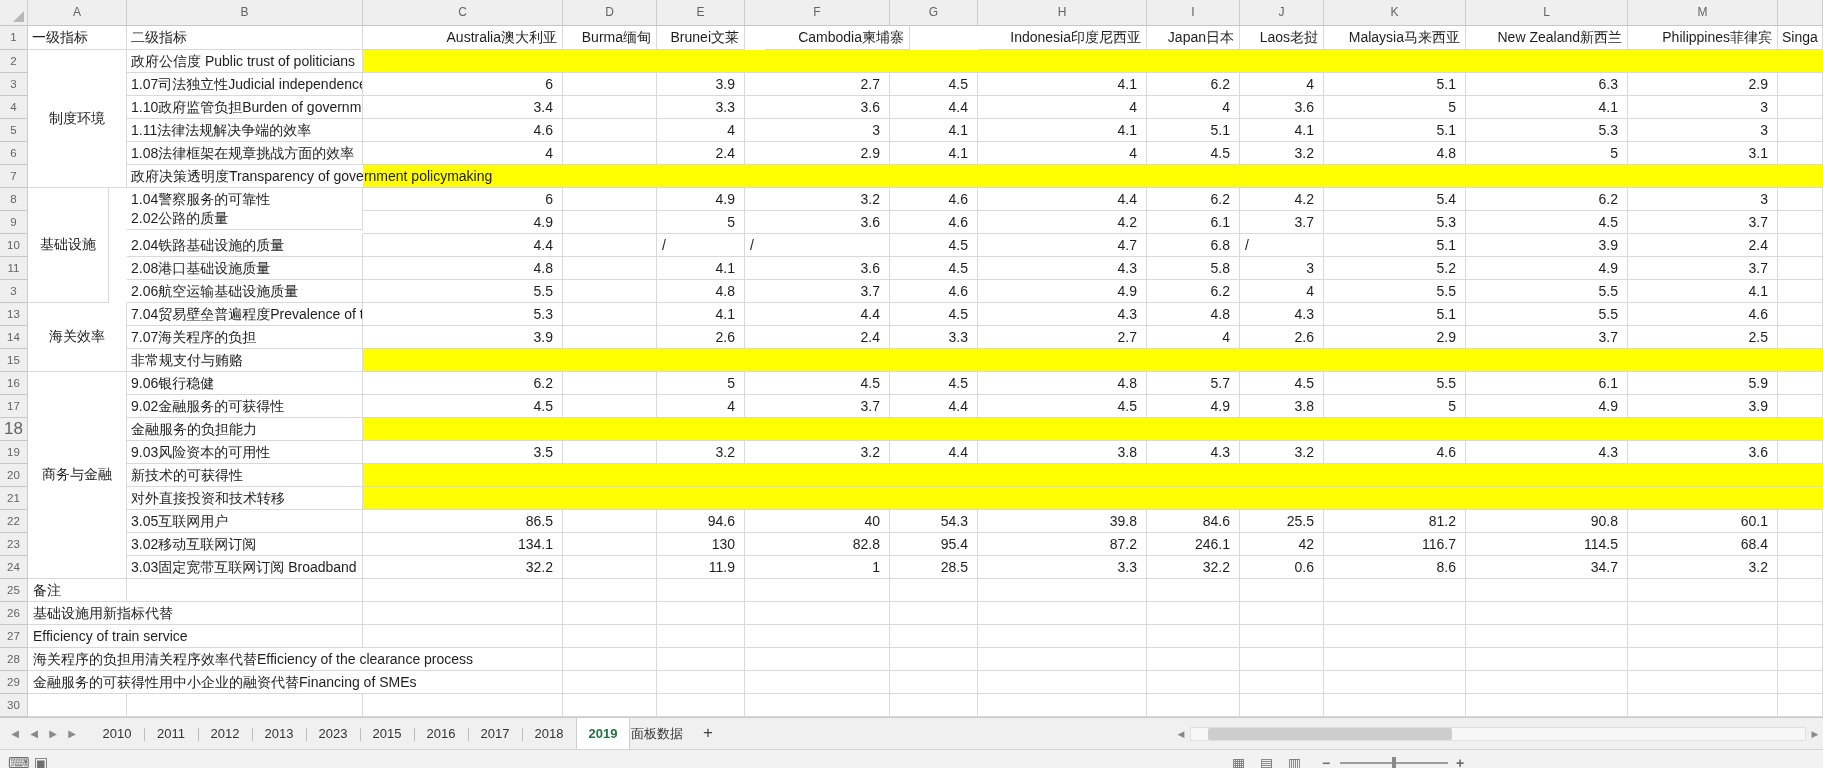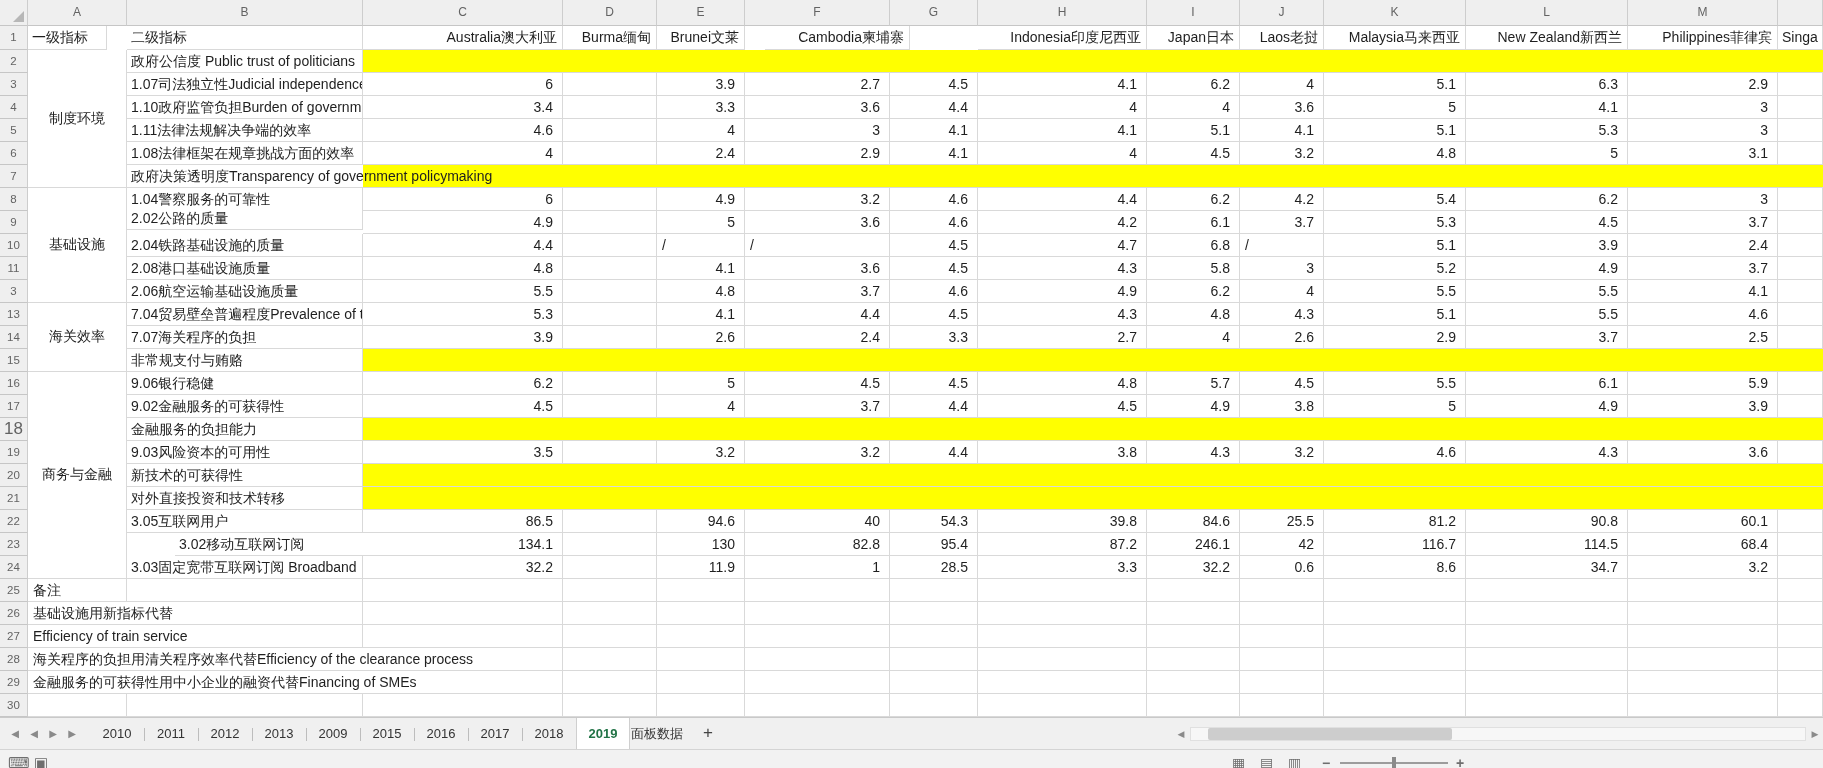--- a/index.html
+++ b/index.html
@@ -78,36 +78,36 @@
       <div class="cell hdr" style="left: 0px; top: 487px; width: 28px; height: 23px; line-height: 22px; font-size: 11.5px;">21</div>
       <div class="cell hdr" style="left: 0px; top: 510px; width: 28px; height: 23px; line-height: 22px; font-size: 11.5px;">22</div>
       <div class="cell hdr" style="left: 0px; top: 533px; width: 28px; height: 23px; line-height: 22px; font-size: 11.5px;">23</div>
       <div class="cell hdr" style="left: 0px; top: 556px; width: 28px; height: 23px; line-height: 22px; font-size: 11.5px;">24</div>
       <div class="cell hdr" style="left: 0px; top: 579px; width: 28px; height: 23px; line-height: 22px; font-size: 11.5px;">25</div>
       <div class="cell hdr" style="left: 0px; top: 602px; width: 28px; height: 23px; line-height: 22px; font-size: 11.5px;">26</div>
       <div class="cell hdr" style="left: 0px; top: 625px; width: 28px; height: 23px; line-height: 22px; font-size: 11.5px;">27</div>
       <div class="cell hdr" style="left: 0px; top: 648px; width: 28px; height: 23px; line-height: 22px; font-size: 11.5px;">28</div>
       <div class="cell hdr" style="left: 0px; top: 671px; width: 28px; height: 23px; line-height: 22px; font-size: 11.5px;">29</div>
       <div class="cell hdr" style="left: 0px; top: 694px; width: 28px; height: 23px; line-height: 22px; font-size: 11.5px;">30</div>
-      <div class="cell" style="left: 28px; top: 26px; width: 79px; height: 24px; line-height: 23px;">一级指标</div>
+      <div class="cell" style="left: 28px; top: 26px; width: 99px; height: 24px; line-height: 23px;">一级指标</div>
       <div class="cell" style="left: 127px; top: 26px; width: 236px; height: 24px; line-height: 23px;">二级指标</div>
       <div class="cell country" style="left: 363px; top: 26px; width: 200px; height: 24px; line-height: 23px;">Australia澳大利亚</div>
       <div class="cell country" style="left: 563px; top: 26px; width: 94px; height: 24px; line-height: 23px;">Burma缅甸</div>
       <div class="cell country" style="left: 657px; top: 26px; width: 88px; height: 24px; line-height: 23px;">Brunei文莱</div>
       <div class="cell country" style="left: 765px; top: 26px; width: 145px; height: 24px; line-height: 23px;">Cambodia柬埔寨</div>
       <div class="cell country" style="left: 890px; top: 26px; width: 88px; height: 24px; line-height: 23px; margin-top: 28px;">China中国</div>
       <div class="cell country" style="left: 978px; top: 26px; width: 169px; height: 24px; line-height: 23px;">Indonesia印度尼西亚</div>
       <div class="cell country" style="left: 1147px; top: 26px; width: 93px; height: 24px; line-height: 23px;">Japan日本</div>
       <div class="cell country" style="left: 1240px; top: 26px; width: 84px; height: 24px; line-height: 23px;">Laos老挝</div>
       <div class="cell country" style="left: 1324px; top: 26px; width: 142px; height: 24px; line-height: 23px;">Malaysia马来西亚</div>
       <div class="cell country" style="left: 1466px; top: 26px; width: 162px; height: 24px; line-height: 23px;">New Zealand新西兰</div>
       <div class="cell country" style="left: 1628px; top: 26px; width: 150px; height: 24px; line-height: 23px;">Philippines菲律宾</div>
       <div class="cell country" style="left: 1778px; top: 26px; width: 45px; height: 24px; line-height: 23px; text-align: left;">Singa</div>
       <div class="groupcell" style="left: 28px; top: 50px; width: 99px; height: 138px;">制度环境</div>
-      <div class="groupcell" style="left: 28px; top: 188px; width: 99px; height: 115px;">基础设施</div>
+      <div class="groupcell" style="left: 28px; top: 188px; width: 81px; height: 115px;">基础设施</div>
       <div class="groupcell" style="left: 28px; top: 303px; width: 99px; height: 69px;">海关效率</div>
       <div class="groupcell" style="left: 28px; top: 372px; width: 99px; height: 207px;">商务与金融</div>
       <div class="cell" style="left: 127px; top: 50px; width: 236px; height: 23px;">政府公信度 Public trust of politicians</div>
       <div class="yellowstrip" style="left: 363px; top: 50px; width: 1460px; height: 23px; background: rgb(255, 255, 0);"></div>
       <div class="cell" style="left: 127px; top: 73px; width: 236px; height: 23px;">1.07司法独立性Judicial independence</div>
       <div class="cell num" style="left: 363px; top: 73px; width: 200px; height: 23px;">6</div>
       <div class="cell " style="left: 563px; top: 73px; width: 94px; height: 23px;"></div>
       <div class="cell num" style="left: 657px; top: 73px; width: 88px; height: 23px;">3.9</div>
       <div class="cell num" style="left: 745px; top: 73px; width: 145px; height: 23px;">2.7</div>
       <div class="cell num" style="left: 890px; top: 73px; width: 88px; height: 23px;">4.5</div>
@@ -304,21 +304,21 @@
       <div class="cell num" style="left: 657px; top: 510px; width: 88px; height: 23px;">94.6</div>
       <div class="cell num" style="left: 745px; top: 510px; width: 145px; height: 23px;">40</div>
       <div class="cell num" style="left: 890px; top: 510px; width: 88px; height: 23px;">54.3</div>
       <div class="cell num" style="left: 978px; top: 510px; width: 169px; height: 23px;">39.8</div>
       <div class="cell num" style="left: 1147px; top: 510px; width: 93px; height: 23px;">84.6</div>
       <div class="cell num" style="left: 1240px; top: 510px; width: 84px; height: 23px;">25.5</div>
       <div class="cell num" style="left: 1324px; top: 510px; width: 142px; height: 23px;">81.2</div>
       <div class="cell num" style="left: 1466px; top: 510px; width: 162px; height: 23px;">90.8</div>
       <div class="cell num" style="left: 1628px; top: 510px; width: 150px; height: 23px;">60.1</div>
       <div class="cell " style="left: 1778px; top: 510px; width: 45px; height: 23px;"></div>
-      <div class="cell" style="left: 127px; top: 533px; width: 236px; height: 23px; margin-left: 48px;">3.02移动互联网订阅</div>
+      <div class="cell" style="left: 127px; top: 533px; width: 236px; height: 23px;">3.02移动互联网订阅</div>
       <div class="cell num" style="left: 363px; top: 533px; width: 200px; height: 23px;">134.1</div>
       <div class="cell " style="left: 563px; top: 533px; width: 94px; height: 23px;"></div>
       <div class="cell num" style="left: 657px; top: 533px; width: 88px; height: 23px;">130</div>
       <div class="cell num" style="left: 745px; top: 533px; width: 145px; height: 23px;">82.8</div>
       <div class="cell num" style="left: 890px; top: 533px; width: 88px; height: 23px;">95.4</div>
       <div class="cell num" style="left: 978px; top: 533px; width: 169px; height: 23px;">87.2</div>
       <div class="cell num" style="left: 1147px; top: 533px; width: 93px; height: 23px;">246.1</div>
       <div class="cell num" style="left: 1240px; top: 533px; width: 84px; height: 23px;">42</div>
       <div class="cell num" style="left: 1324px; top: 533px; width: 142px; height: 23px;">116.7</div>
       <div class="cell num" style="left: 1466px; top: 533px; width: 162px; height: 23px;">114.5</div>
@@ -433,21 +433,21 @@
       <div class="navbtn" style="left: 44px;">▶</div>
       <div class="navbtn" style="left: 63px;">▶</div>
       <div class="tab" style="left: 90px; width: 54px;">2010</div>
       <div class="tabsep" style="left: 144px;"></div>
       <div class="tab" style="left: 144px; width: 54px;">2011</div>
       <div class="tabsep" style="left: 198px;"></div>
       <div class="tab" style="left: 198px; width: 54px;">2012</div>
       <div class="tabsep" style="left: 252px;"></div>
       <div class="tab" style="left: 252px; width: 54px;">2013</div>
       <div class="tabsep" style="left: 306px;"></div>
-      <div class="tab" style="left: 306px; width: 54px;">2009</div>
+      <div class="tab" style="left: 306px; width: 54px;">2023</div>
       <div class="tabsep" style="left: 360px;"></div>
       <div class="tab" style="left: 360px; width: 54px;">2015</div>
       <div class="tabsep" style="left: 414px;"></div>
       <div class="tab" style="left: 414px; width: 54px;">2016</div>
       <div class="tabsep" style="left: 468px;"></div>
       <div class="tab" style="left: 468px; width: 54px;">2017</div>
       <div class="tabsep" style="left: 522px;"></div>
       <div class="tab" style="left: 522px; width: 54px;">2018</div>
       <div class="tabsep" style="left: 576px;"></div>
       <div class="tab active" style="left: 576px; width: 54px; color: rgb(33, 115, 70);">2019</div>

